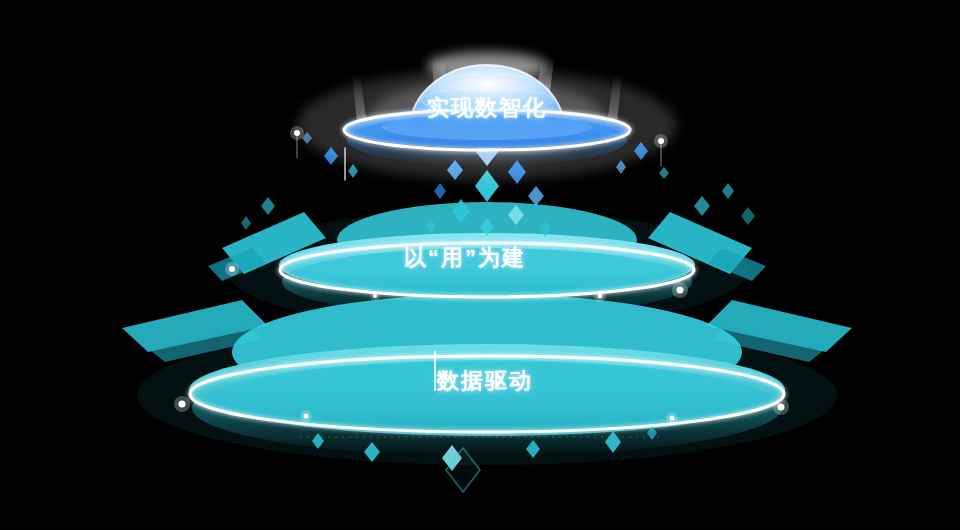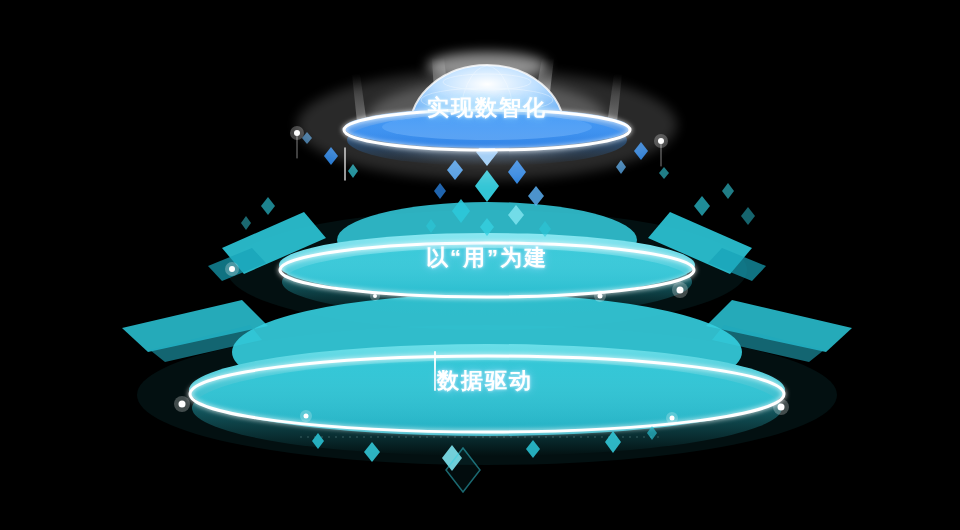--- a/index.html
+++ b/index.html
@@ -7,21 +7,21 @@
     position:relative;width:960px;height:530px;background:#000;overflow:hidden;
     font-family:"Liberation Sans",sans-serif;
   }
   .stage svg{position:absolute;left:0;top:0;}
   .tier-label{
     position:absolute;transform:translateX(-50%);
     color:#fff;font-weight:bold;font-size:22px;letter-spacing:2px;white-space:nowrap;
     text-shadow:0 0 10px rgba(150,220,255,.95),0 0 3px rgba(255,255,255,.85);
   }
   .label-top{left:487px;top:93px;}
-  .label-middle{left:487px;top:243px;}
+  .label-middle{left:465px;top:243px;}
   .label-bottom{left:485px;top:366px;text-align:center;}
 </style>
 </head>
 <body>
 
 <div class="stage">
 
 <svg width="960" height="530" viewBox="0 0 960 530">
   <defs>
     <radialGradient id="domeGrad" cx="50%" cy="30%" r="80%">

